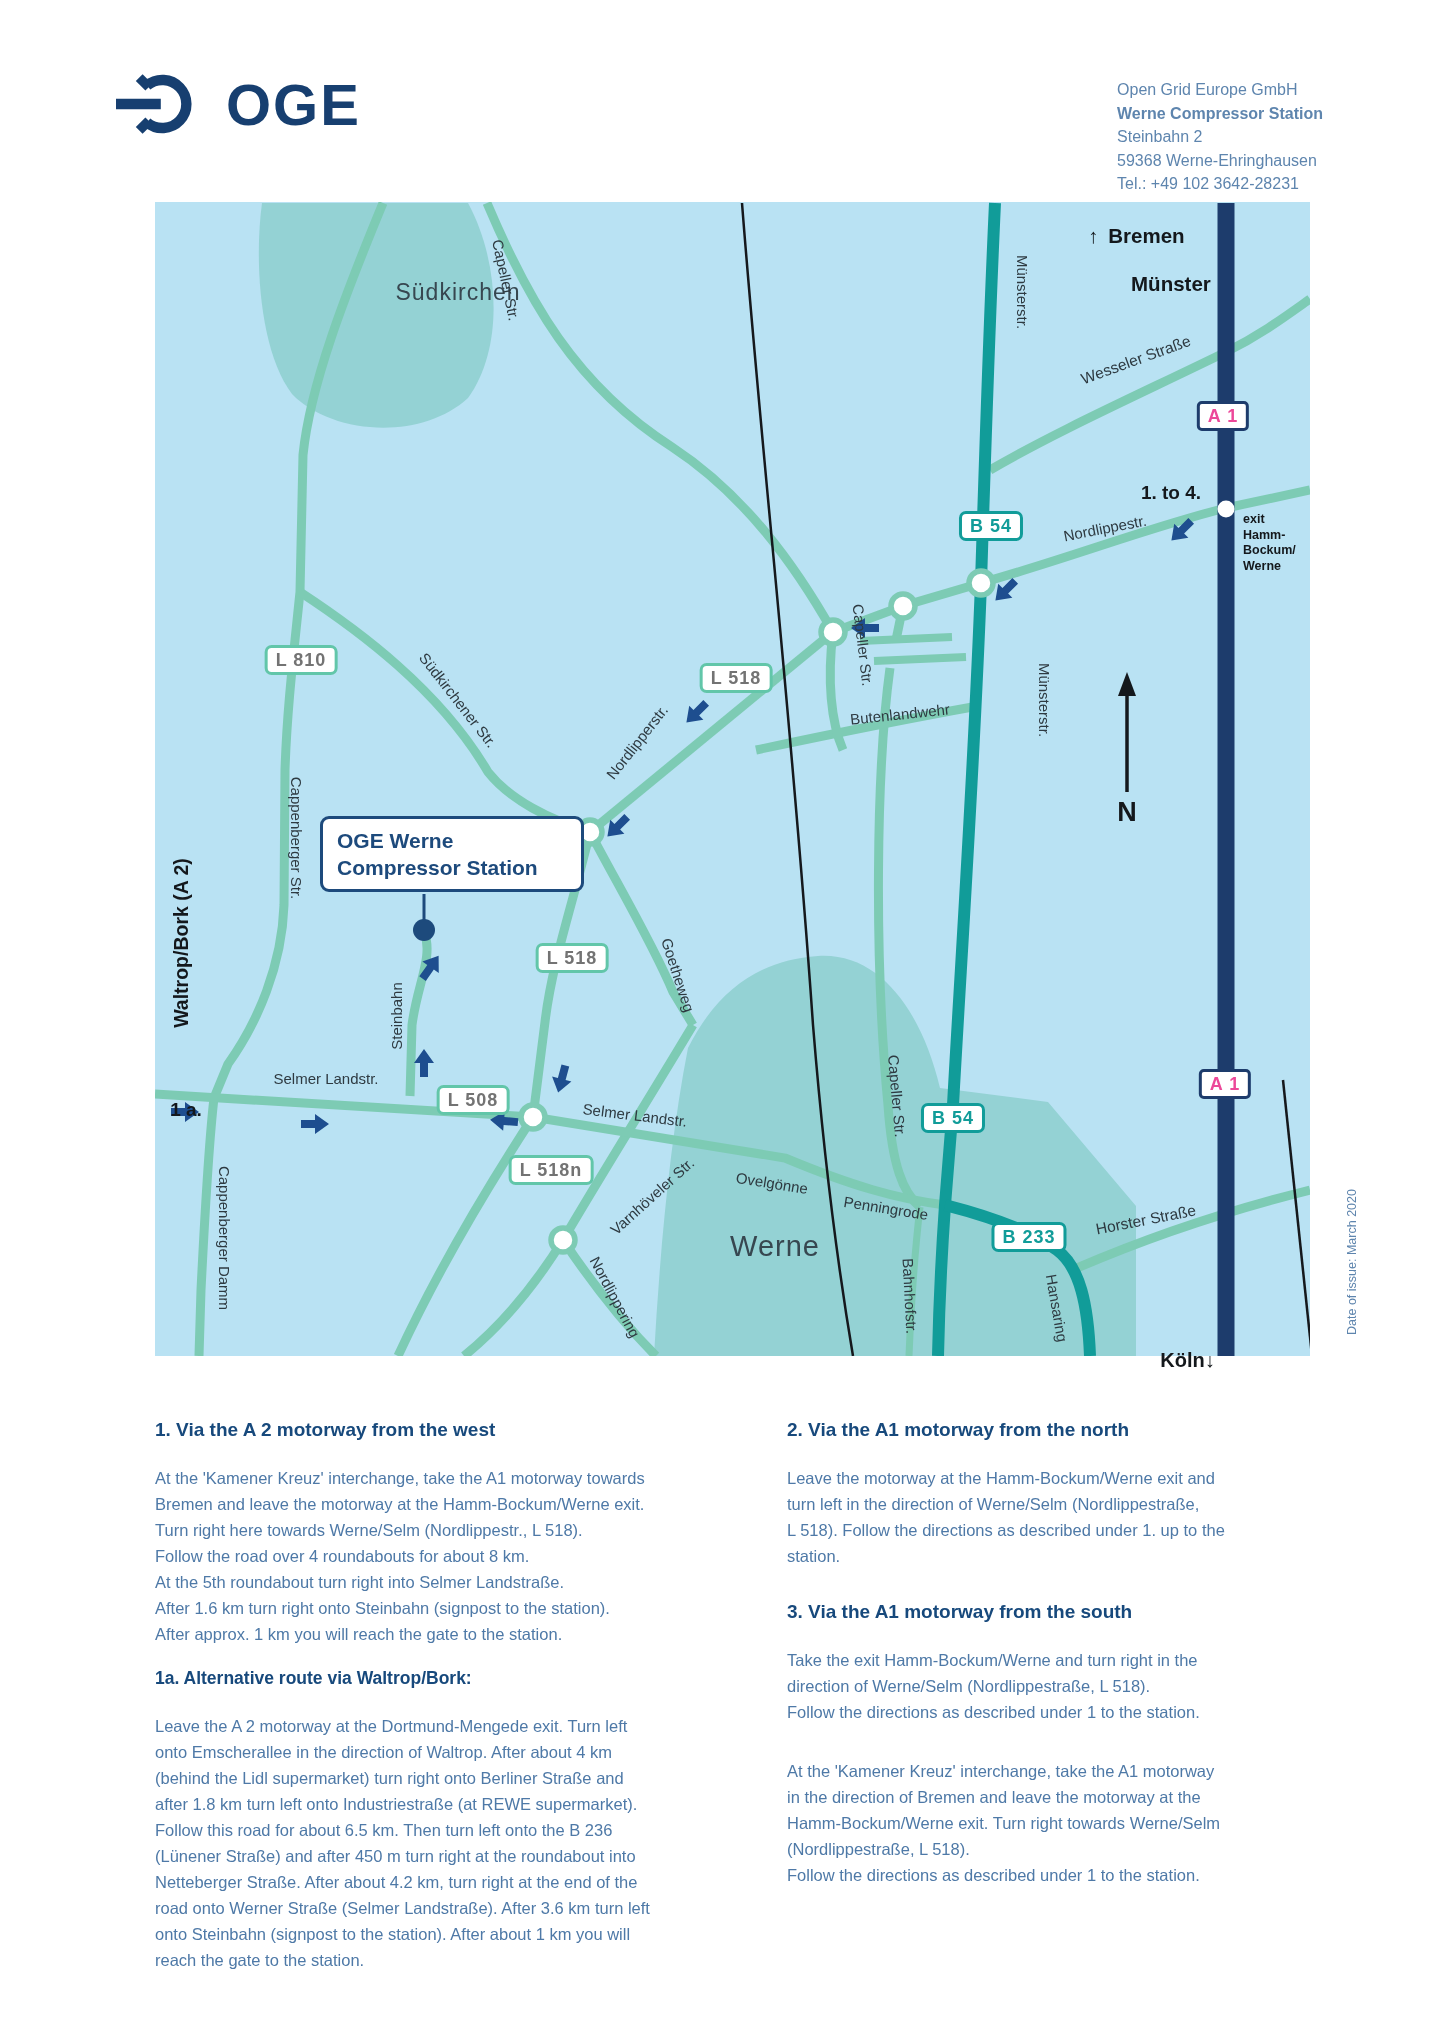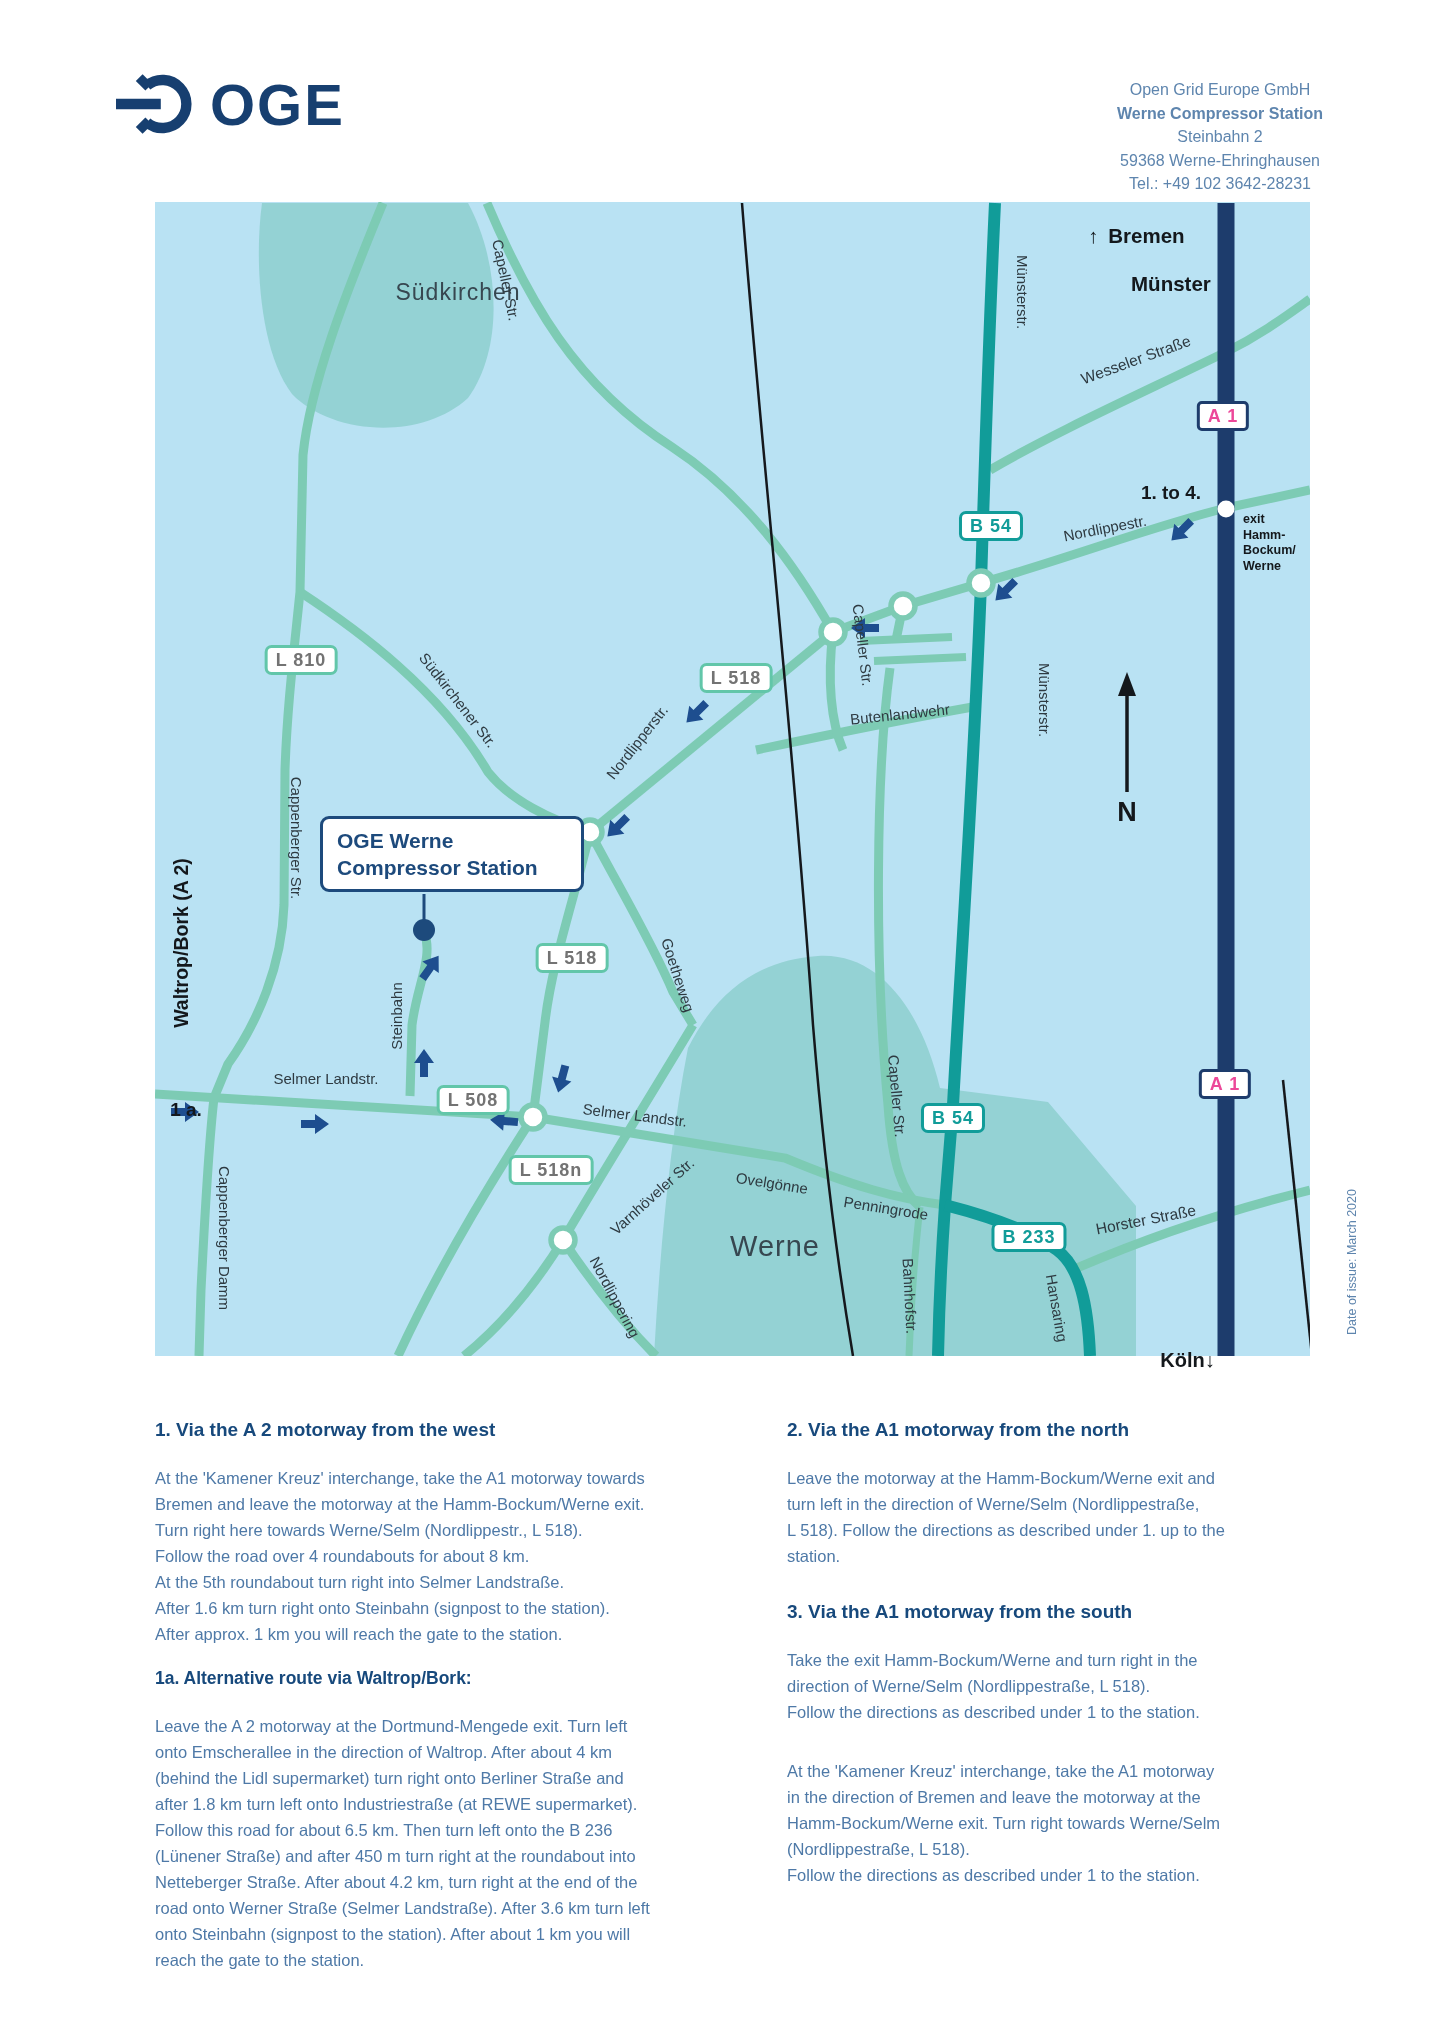--- a/index.html
+++ b/index.html
@@ -1,23 +1,23 @@
 <!DOCTYPE html>
 <html><head>
 <meta charset="utf-8">
 <style>
   html,body { margin:0; padding:0; background:#ffffff; }
   .page { position:relative; width:1440px; height:2038px; background:#ffffff;
           font-family:"Liberation Sans", sans-serif; overflow:hidden; }
   .abs { position:absolute; }
 
   
-  .logo-wrap { position:absolute; left:116px; top:64px; display:flex; align-items:center; }
+  .logo-wrap { position:absolute; left:116px; top:64px; display:flex; align-items:center;gap:16px; }
   .logo-text { font-size:58px; font-weight:bold; color:#173f70; letter-spacing:2px; margin-left:14px; }
-  .address { position:absolute; right:117px; top:78px; text-align:center;
+  .address { position:absolute; right:117px; top:78px; text-align:left;
              color:#5e85ae; font-size:16px; line-height:23.5px; }
   .address .bold { font-weight:bold; }
 
   
   .map-bg { position:absolute; left:155px; top:202px; width:1155px; height:1154px; background:#b9e2f3; }
   .street-label { position:absolute; white-space:pre; color:#2e3a41; font-size:15px;
                   transform-origin:center; }
   .town-label { position:absolute; white-space:pre; color:#374750; letter-spacing:1px; }
   .map-note { position:absolute; white-space:pre; color:#14181c; font-weight:bold; }
   .badge { position:absolute; background:#fff; border:3px solid; border-radius:7px;

